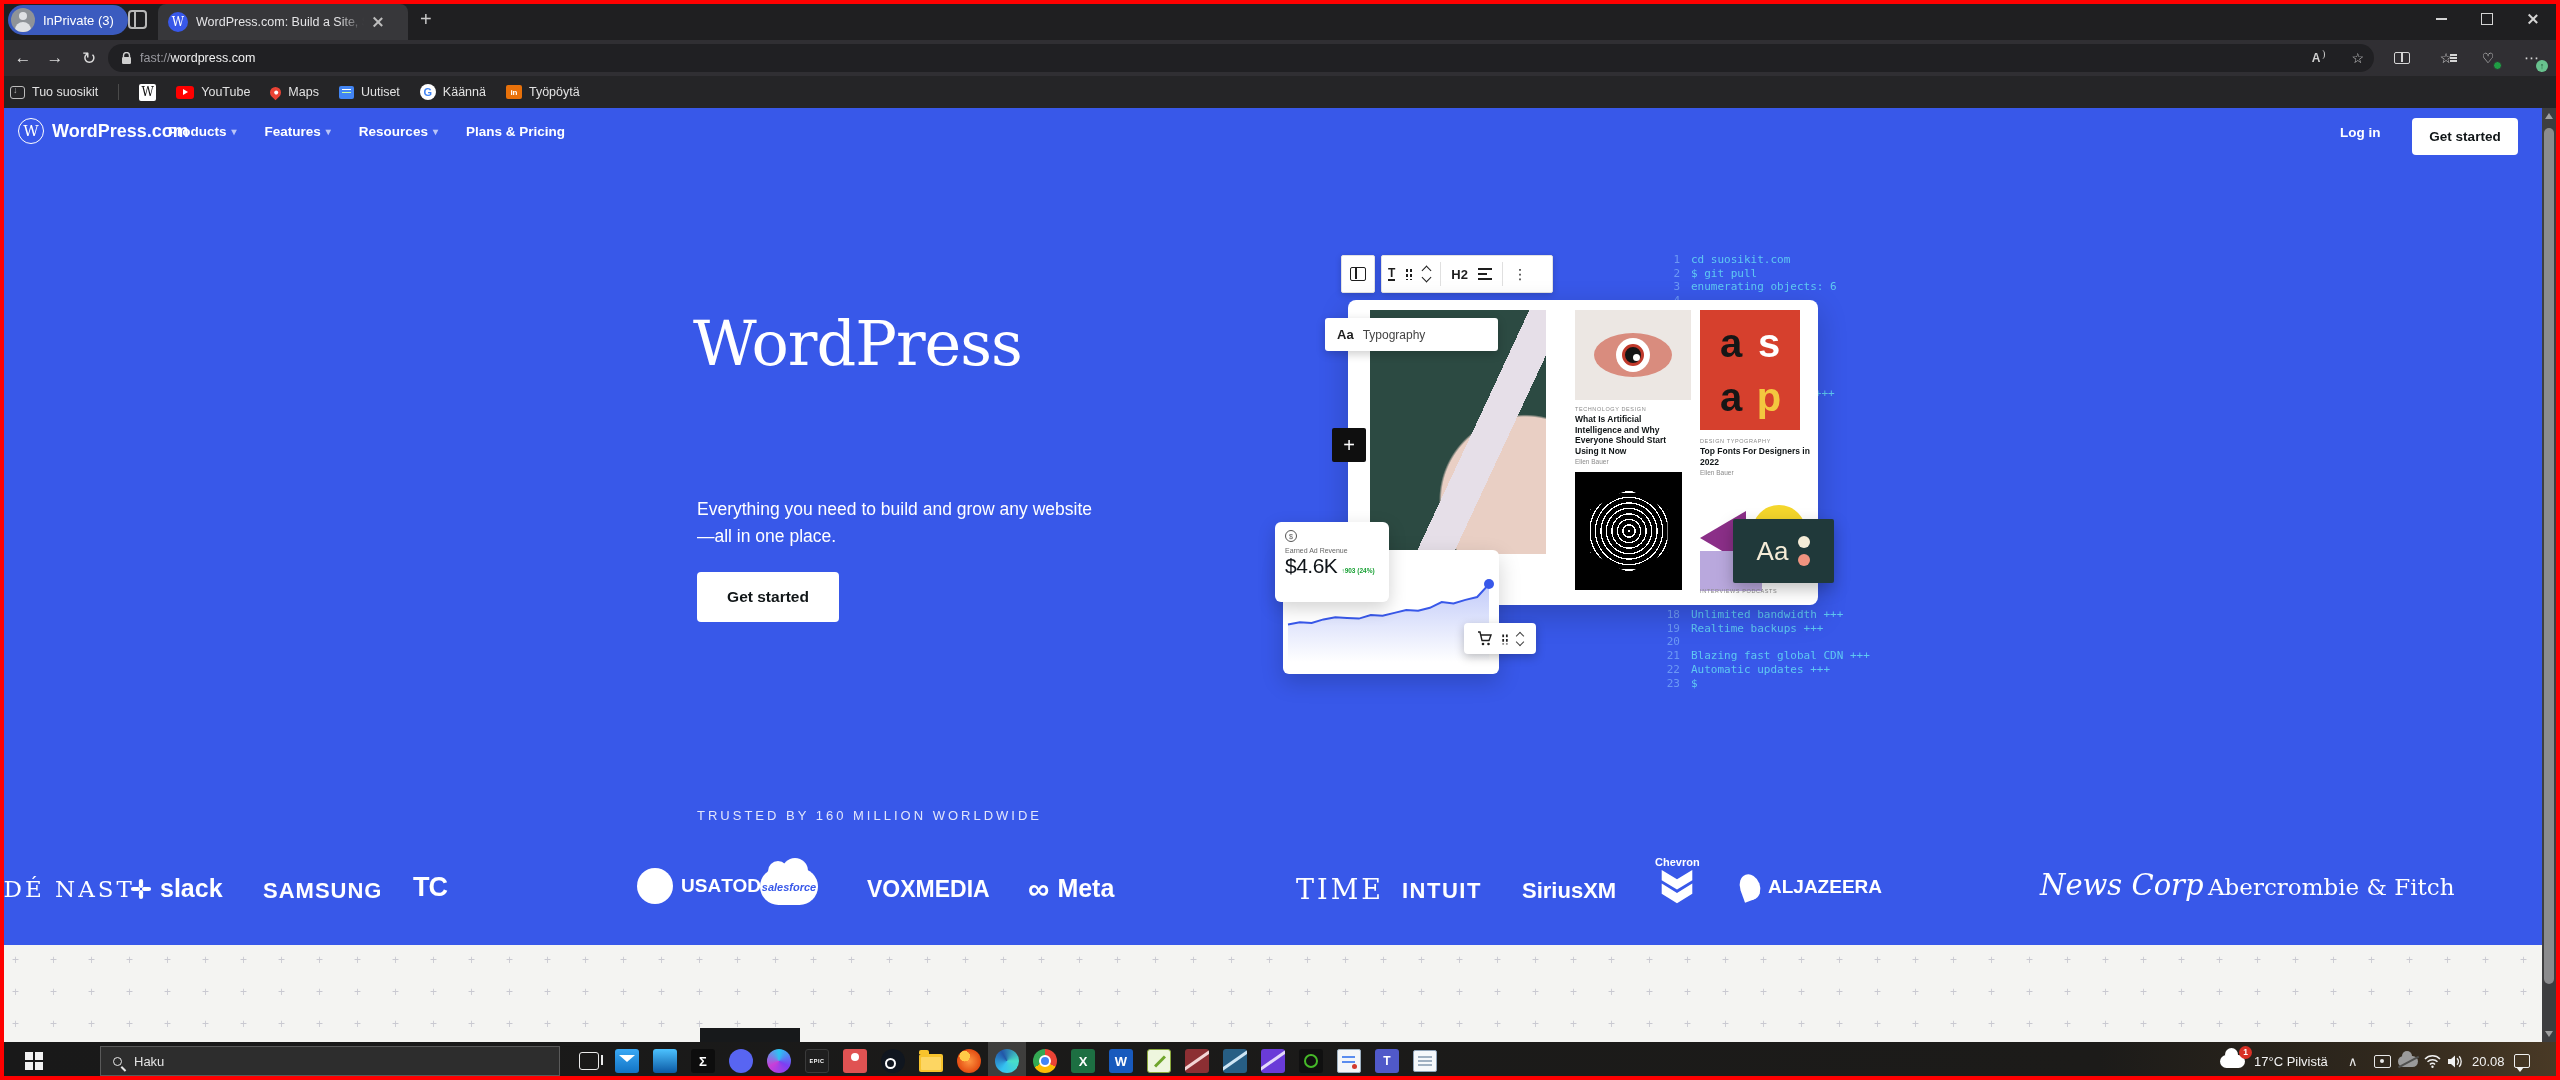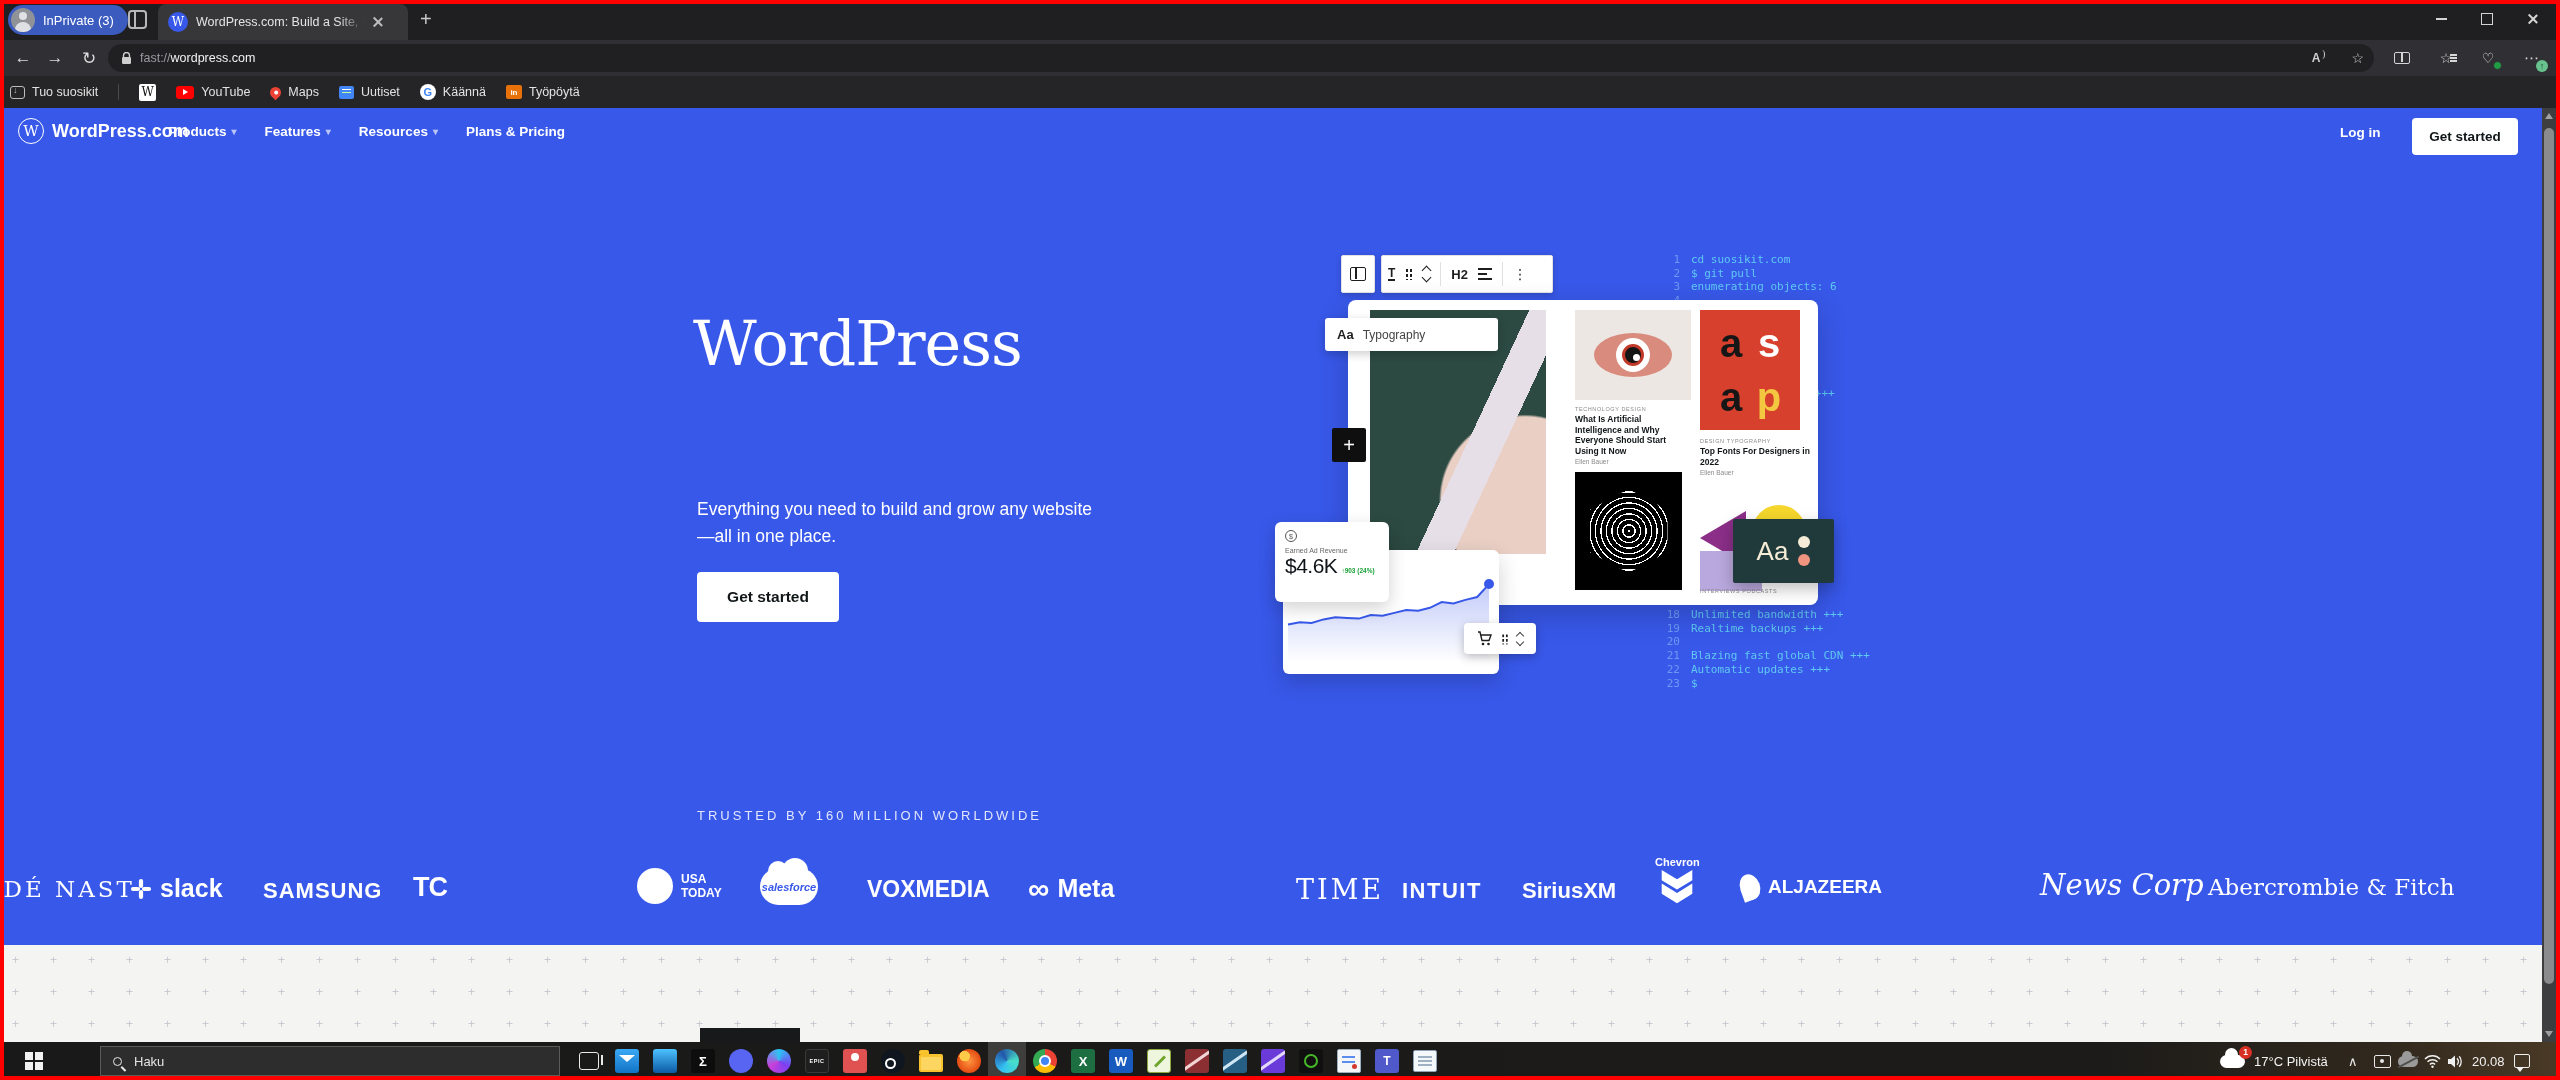--- a/index.html
+++ b/index.html
@@ -99,21 +99,21 @@
   .trusted{position:absolute;left:697px;top:700px;color:rgba(255,255,255,.85);font-size:13px;letter-spacing:3px;}
 
   
   .logo{position:absolute;color:#fff;display:flex;align-items:center;gap:8px;}
   .lg-conde{left:-62px;top:768px;font-family:"DejaVu Serif",serif;font-size:23px;letter-spacing:3px;}
   .lg-slack{left:130px;top:766px;font-size:25px;font-weight:700;}
   .lg-samsung{left:263px;top:770px;font-size:22px;font-weight:800;letter-spacing:1px;}
   .lg-tc{left:413px;top:764px;font-size:27px;font-weight:900;letter-spacing:-1px;}
   .lg-usatoday{left:637px;top:760px;}
   .ut-circle{width:36px;height:36px;border-radius:50%;background:#fff;}
-  .ut-lines{display:flex;flex-direction:column;font-size:12px;font-weight:800;line-height:14px;}
+  .ut-lines{display:flex;flex-direction:row;font-size:19px;font-weight:800;line-height:14px;}
   .lg-salesforce{left:760px;top:760px;}
   .sf-cloud{width:58px;height:37px;background:#fff;border-radius:19px;display:flex;align-items:center;justify-content:center;
     color:#3858E9;font-size:11px;font-style:italic;font-weight:600;position:relative;}
   .sf-cloud::before{content:"";position:absolute;left:8px;top:-7px;width:20px;height:20px;border-radius:50%;background:#fff;}
   .sf-cloud::after{content:"";position:absolute;right:10px;top:-10px;width:26px;height:26px;border-radius:50%;background:#fff;}
   .sf-label{position:relative;z-index:2;}
   .lg-vox{left:867px;top:768px;font-size:23px;font-weight:900;}
   .lg-meta{left:1028px;top:766px;}
   .meta-inf{font-size:30px;font-weight:700;line-height:26px;}
   .meta-text{font-size:25px;font-weight:600;}

